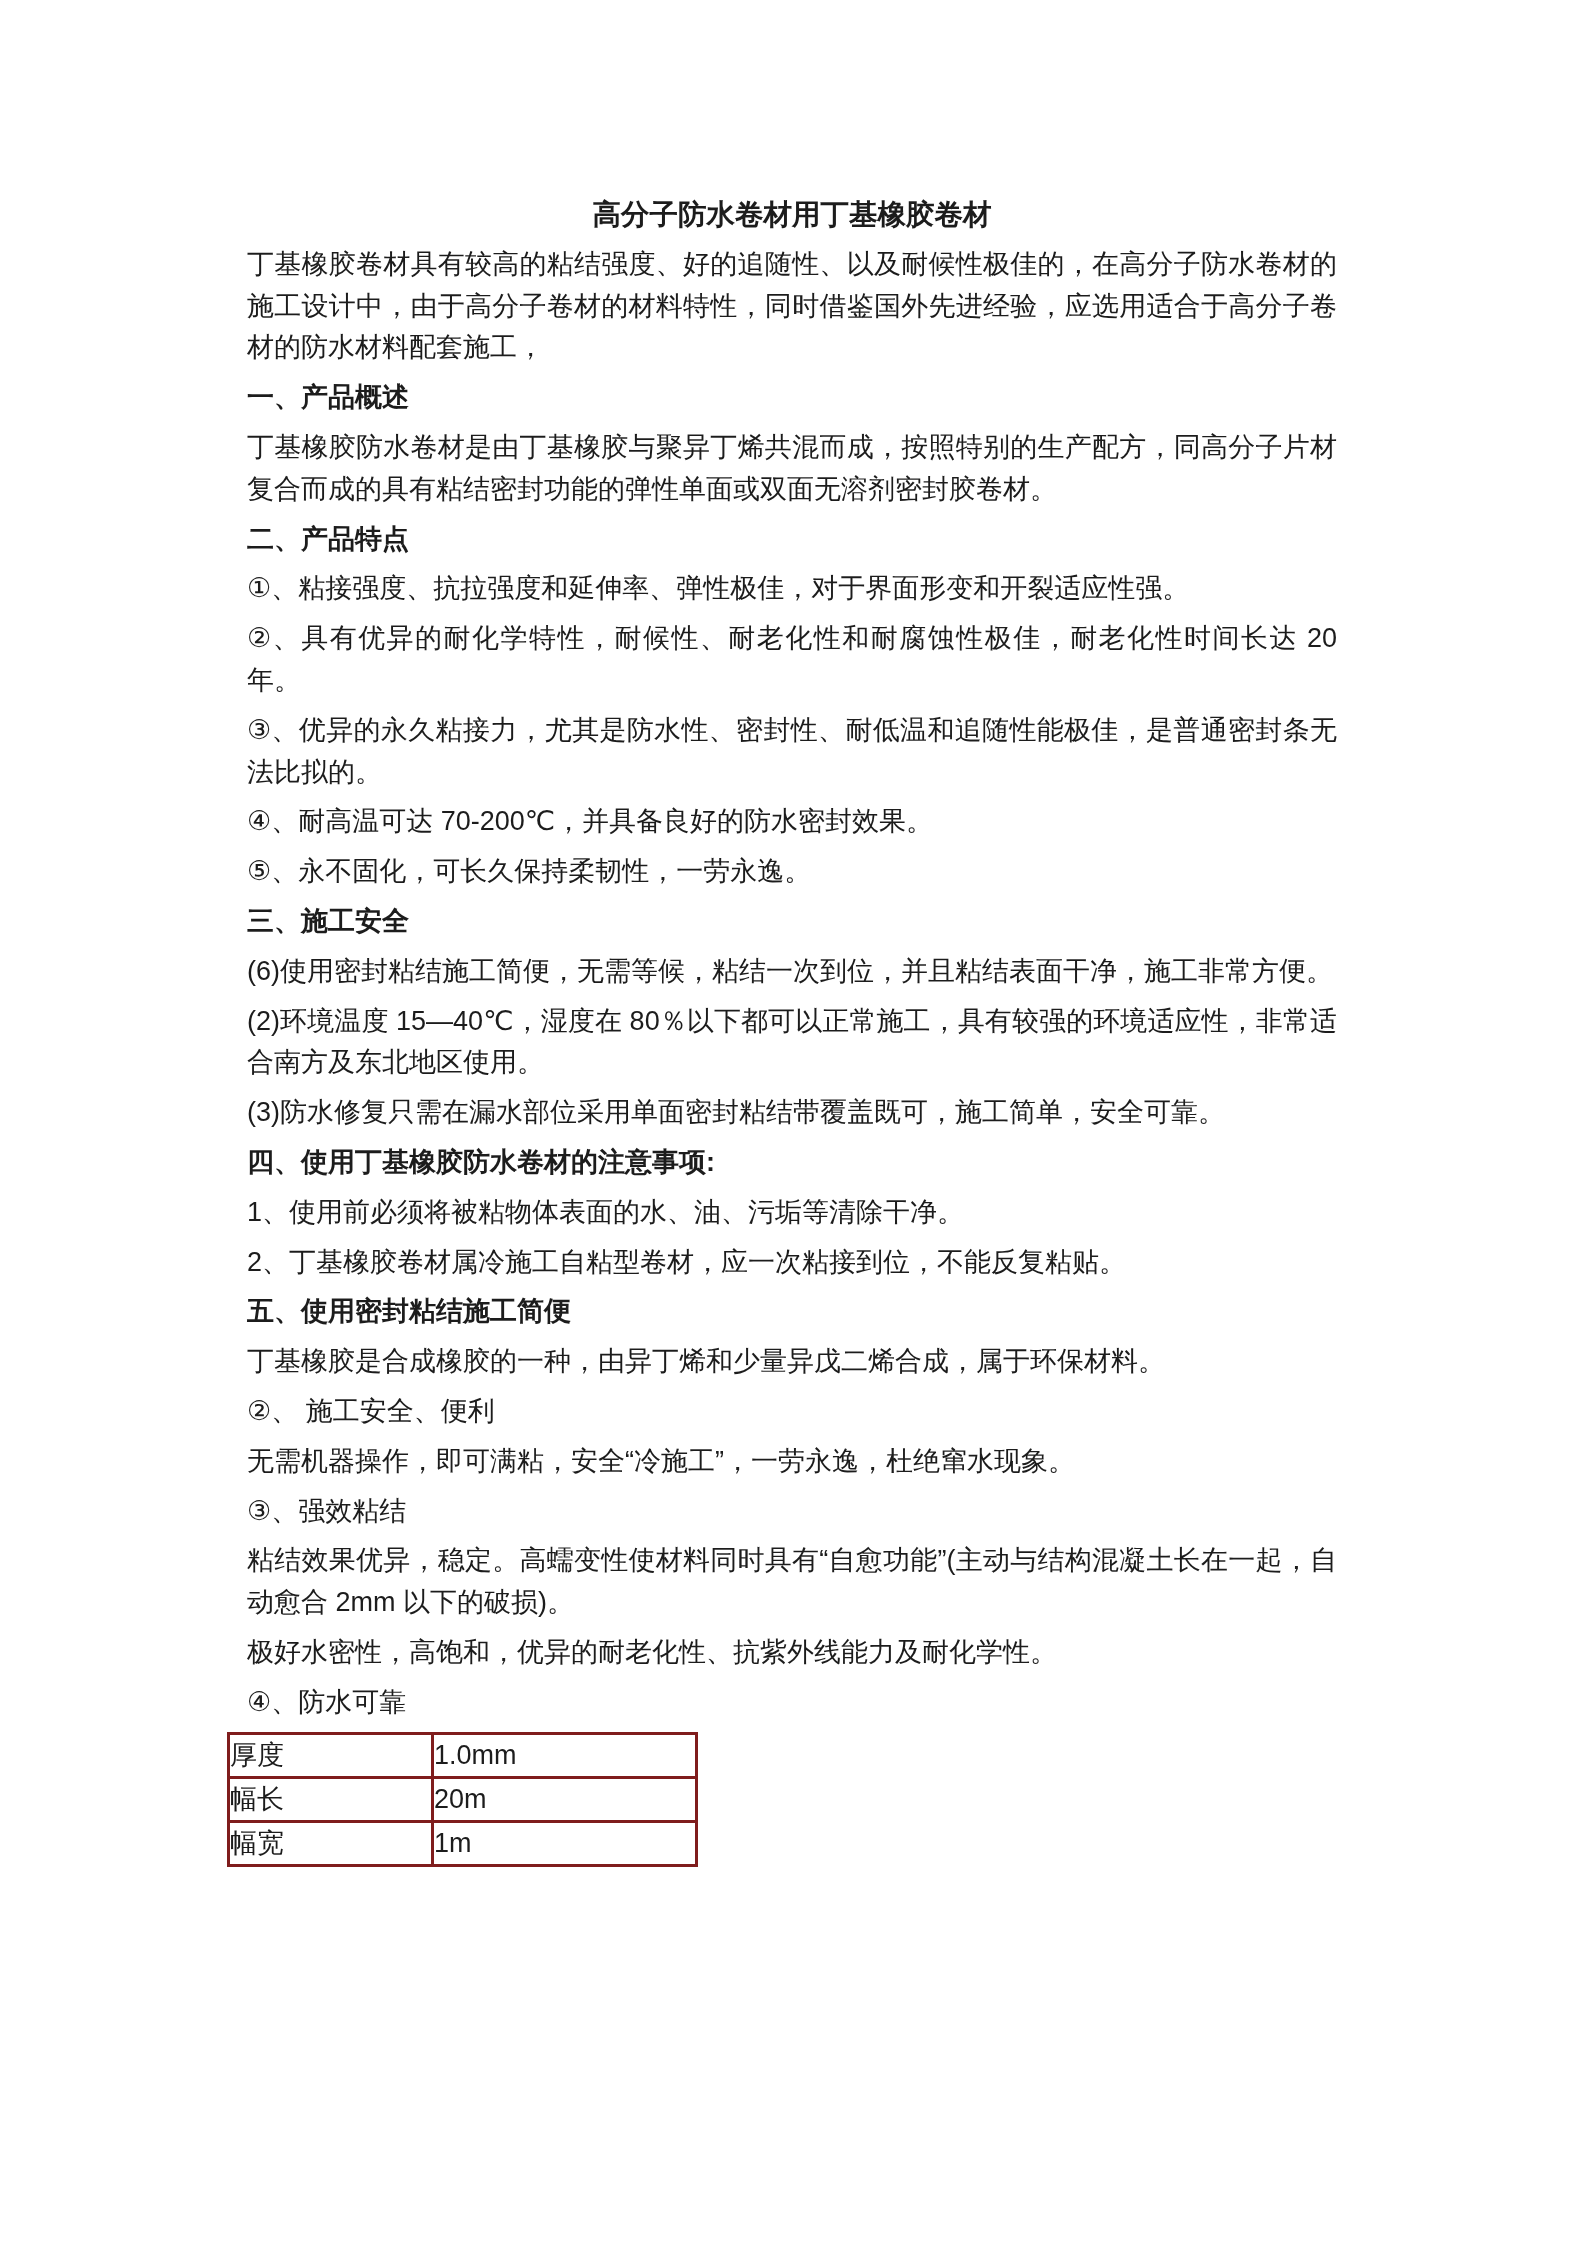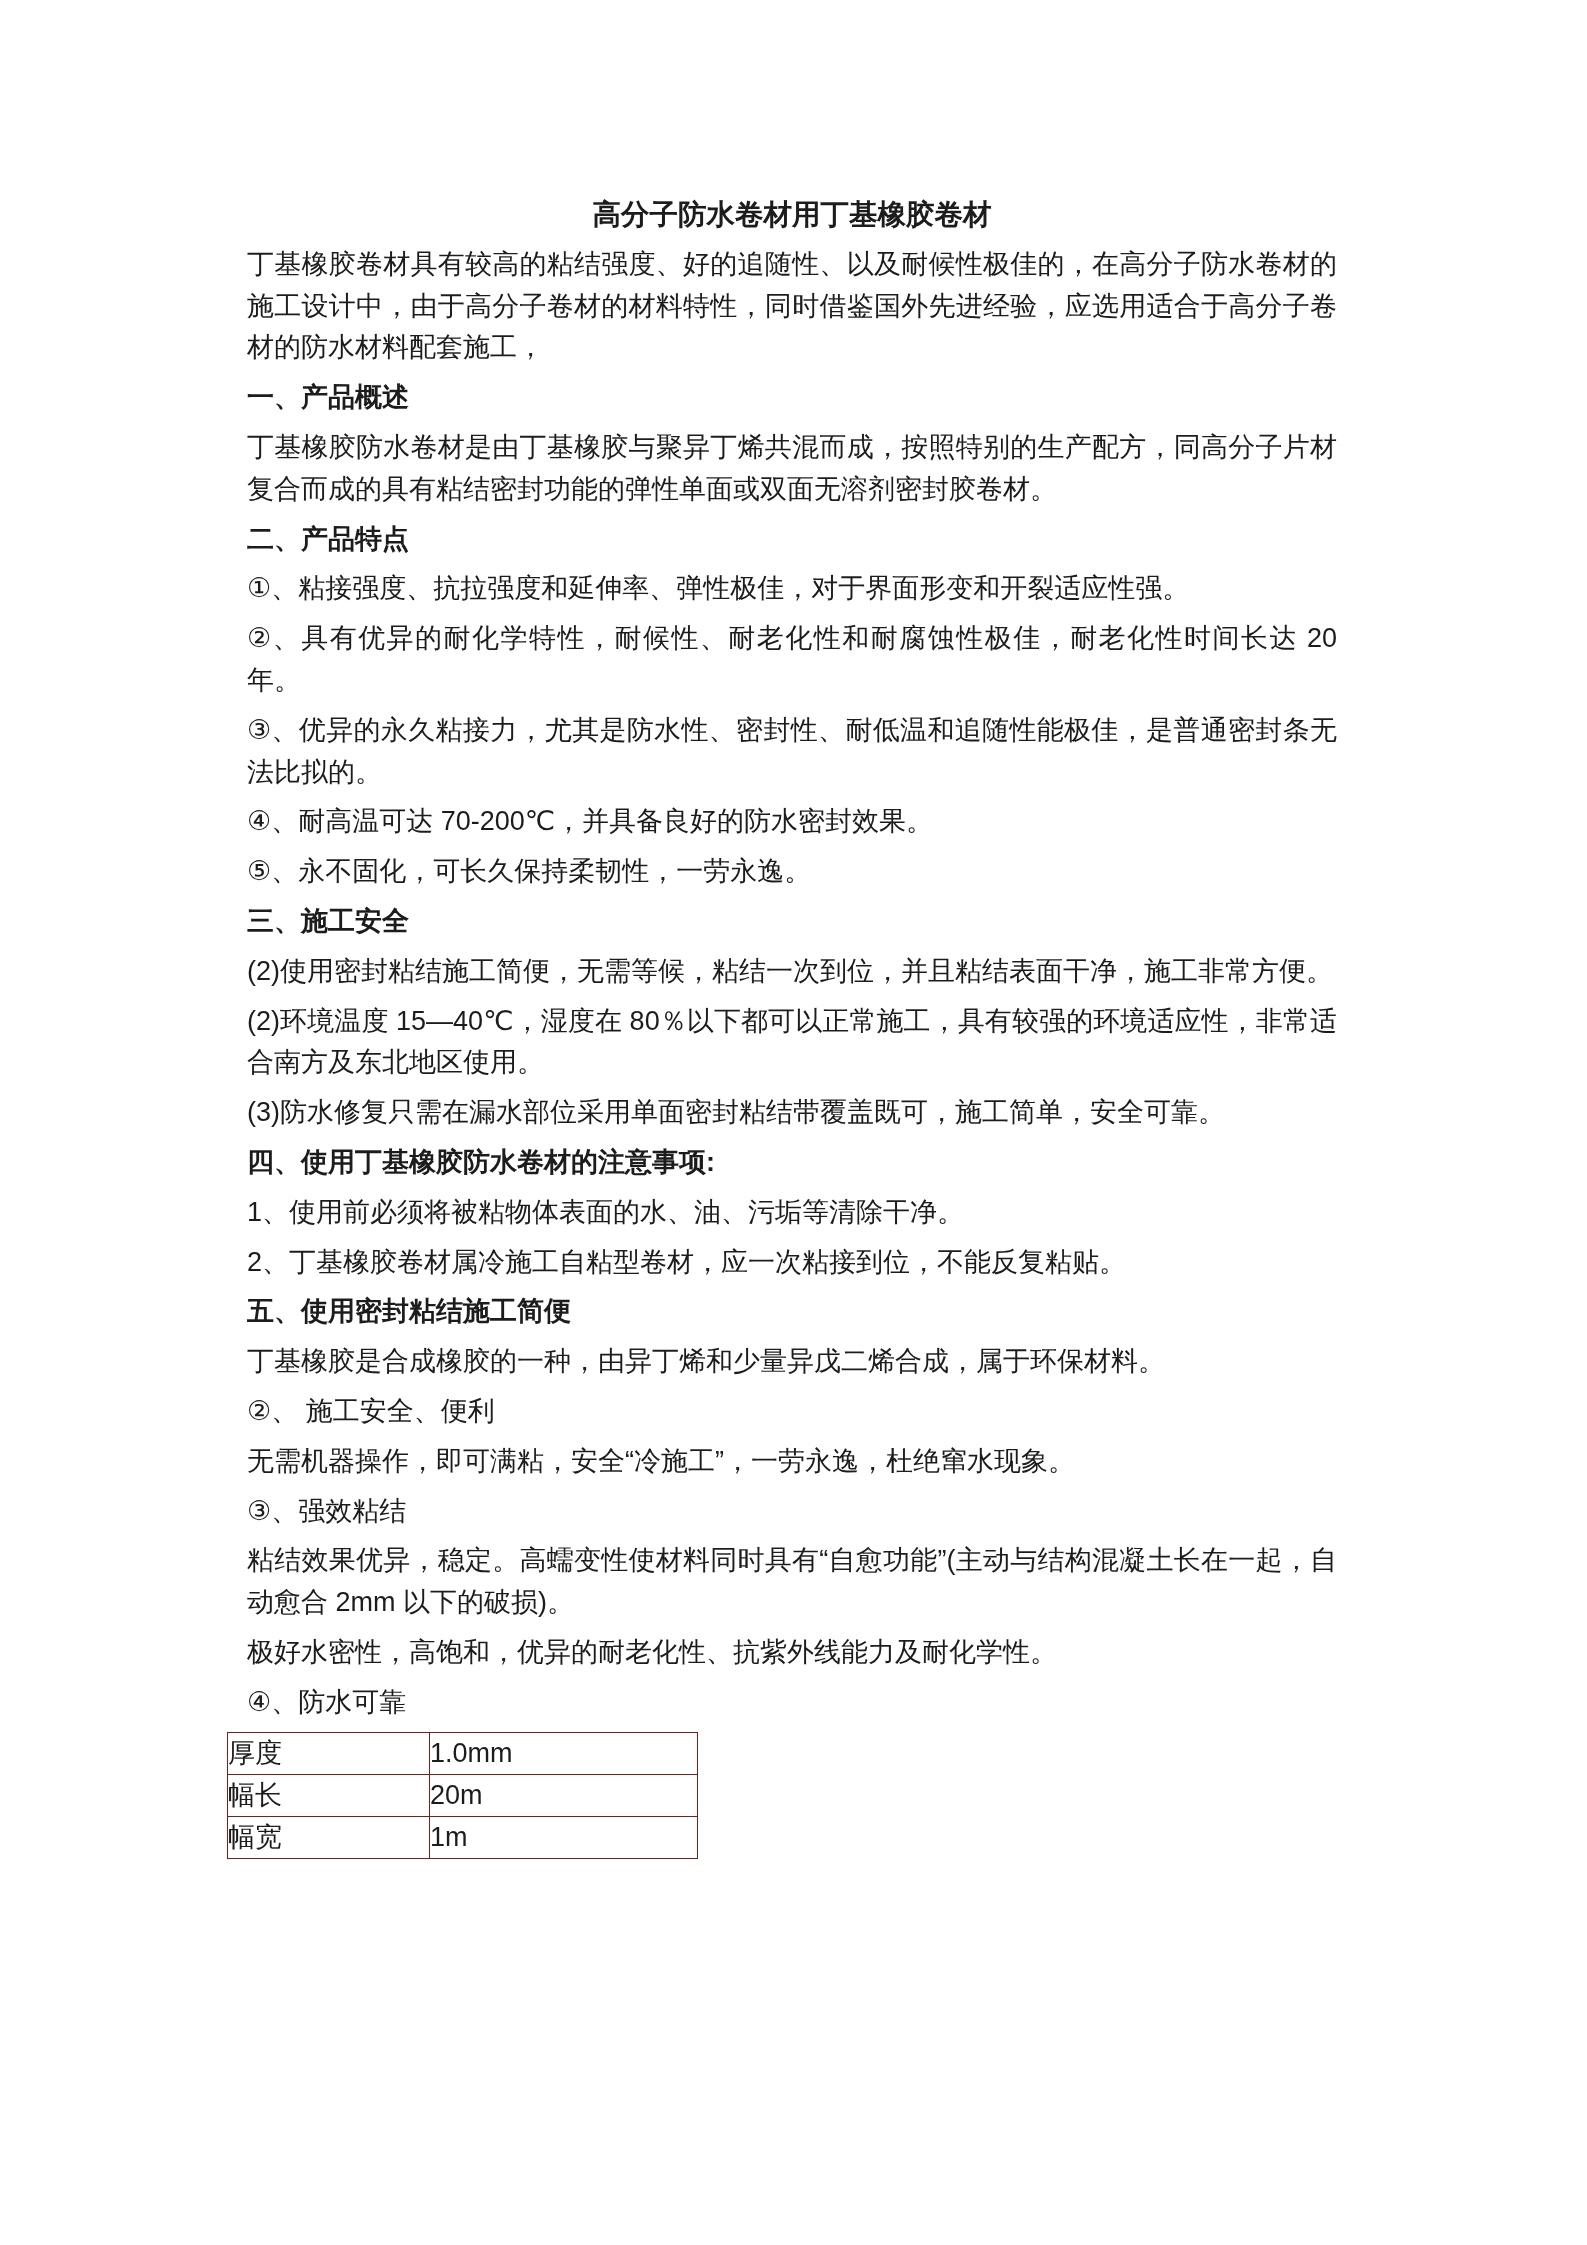--- a/index.html
+++ b/index.html
@@ -41,21 +41,21 @@
     text-align: justify;
     text-align-last: left;
   }
   table.spec {
     border-collapse: collapse;
     table-layout: fixed;
     width: 471px;
     margin-left: -12px;
   }
   table.spec td {
-    border: 1px solid #7f1d1d;
+    border: 3px solid #7f1d1d;
     height: 41.3px;
     vertical-align: middle;
     font-size: 27px;
     line-height: 1;
     padding: 0;
   }
   td.spec-label {
     width: 201px;
     padding-left: 13px;
   }
@@ -81,21 +81,21 @@
     <h2 class="sec-heading">二、产品特点</h2>
     <p class="body-para">①、粘接强度、抗拉强度和延伸率、弹性极佳，对于界面形变和开裂适应性强。</p>
     <p class="body-para">②、具有优异的耐化学特性，耐候性、耐老化性和耐腐蚀性极佳，耐老化性时间长达 20 年。</p>
     <p class="body-para">③、优异的永久粘接力，尤其是防水性、密封性、耐低温和追随性能极佳，是普通密封条无法比拟的。</p>
     <p class="body-para">④、耐高温可达 70-200℃，并具备良好的防水密封效果。</p>
     <p class="body-para">⑤、永不固化，可长久保持柔韧性，一劳永逸。</p>
   </section>
 
   <section>
     <h2 class="sec-heading">三、施工安全</h2>
-    <p class="body-para">(2)使用密封粘结施工简便，无需等候，粘结一次到位，并且粘结表面干净，施工非常方便。</p>
+    <p class="body-para">(6)使用密封粘结施工简便，无需等候，粘结一次到位，并且粘结表面干净，施工非常方便。</p>
     <p class="body-para">(2)环境温度 15—40℃，湿度在 80％以下都可以正常施工，具有较强的环境适应性，非常适合南方及东北地区使用。</p>
     <p class="body-para">(3)防水修复只需在漏水部位采用单面密封粘结带覆盖既可，施工简单，安全可靠。</p>
   </section>
 
   <section>
     <h2 class="sec-heading">四、使用丁基橡胶防水卷材的注意事项:</h2>
     <p class="body-para">1、使用前必须将被粘物体表面的水、油、污垢等清除干净。</p>
     <p class="body-para">2、丁基橡胶卷材属冷施工自粘型卷材，应一次粘接到位，不能反复粘贴。</p>
   </section>
 

